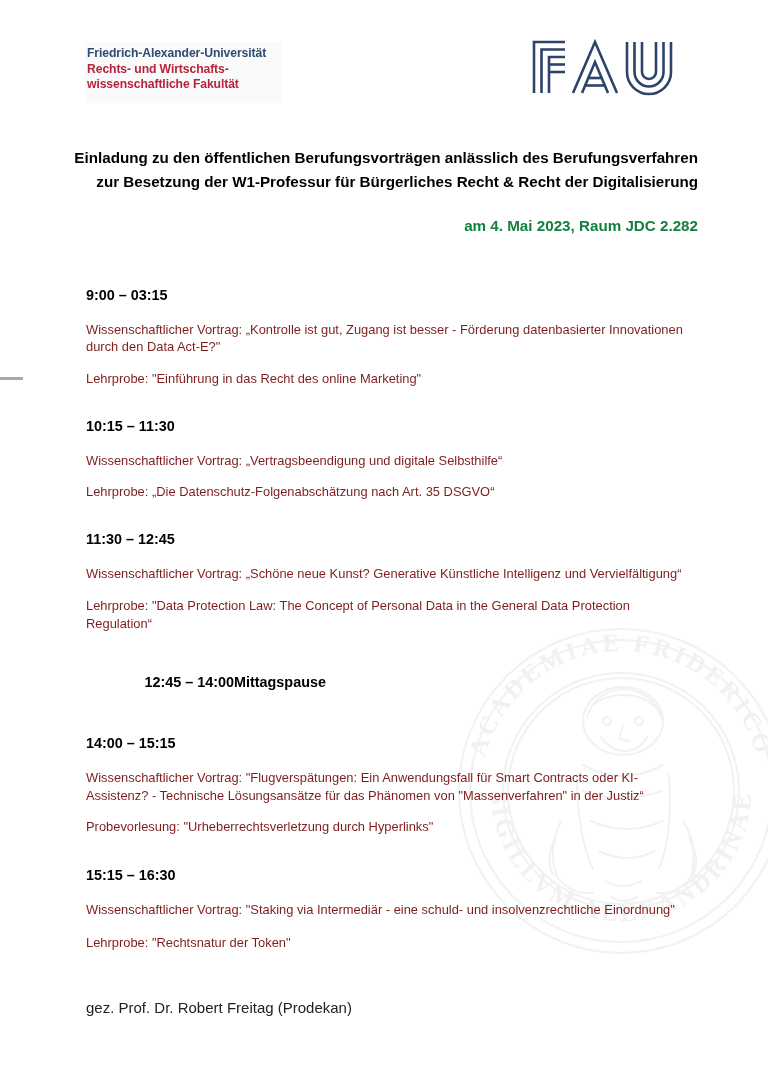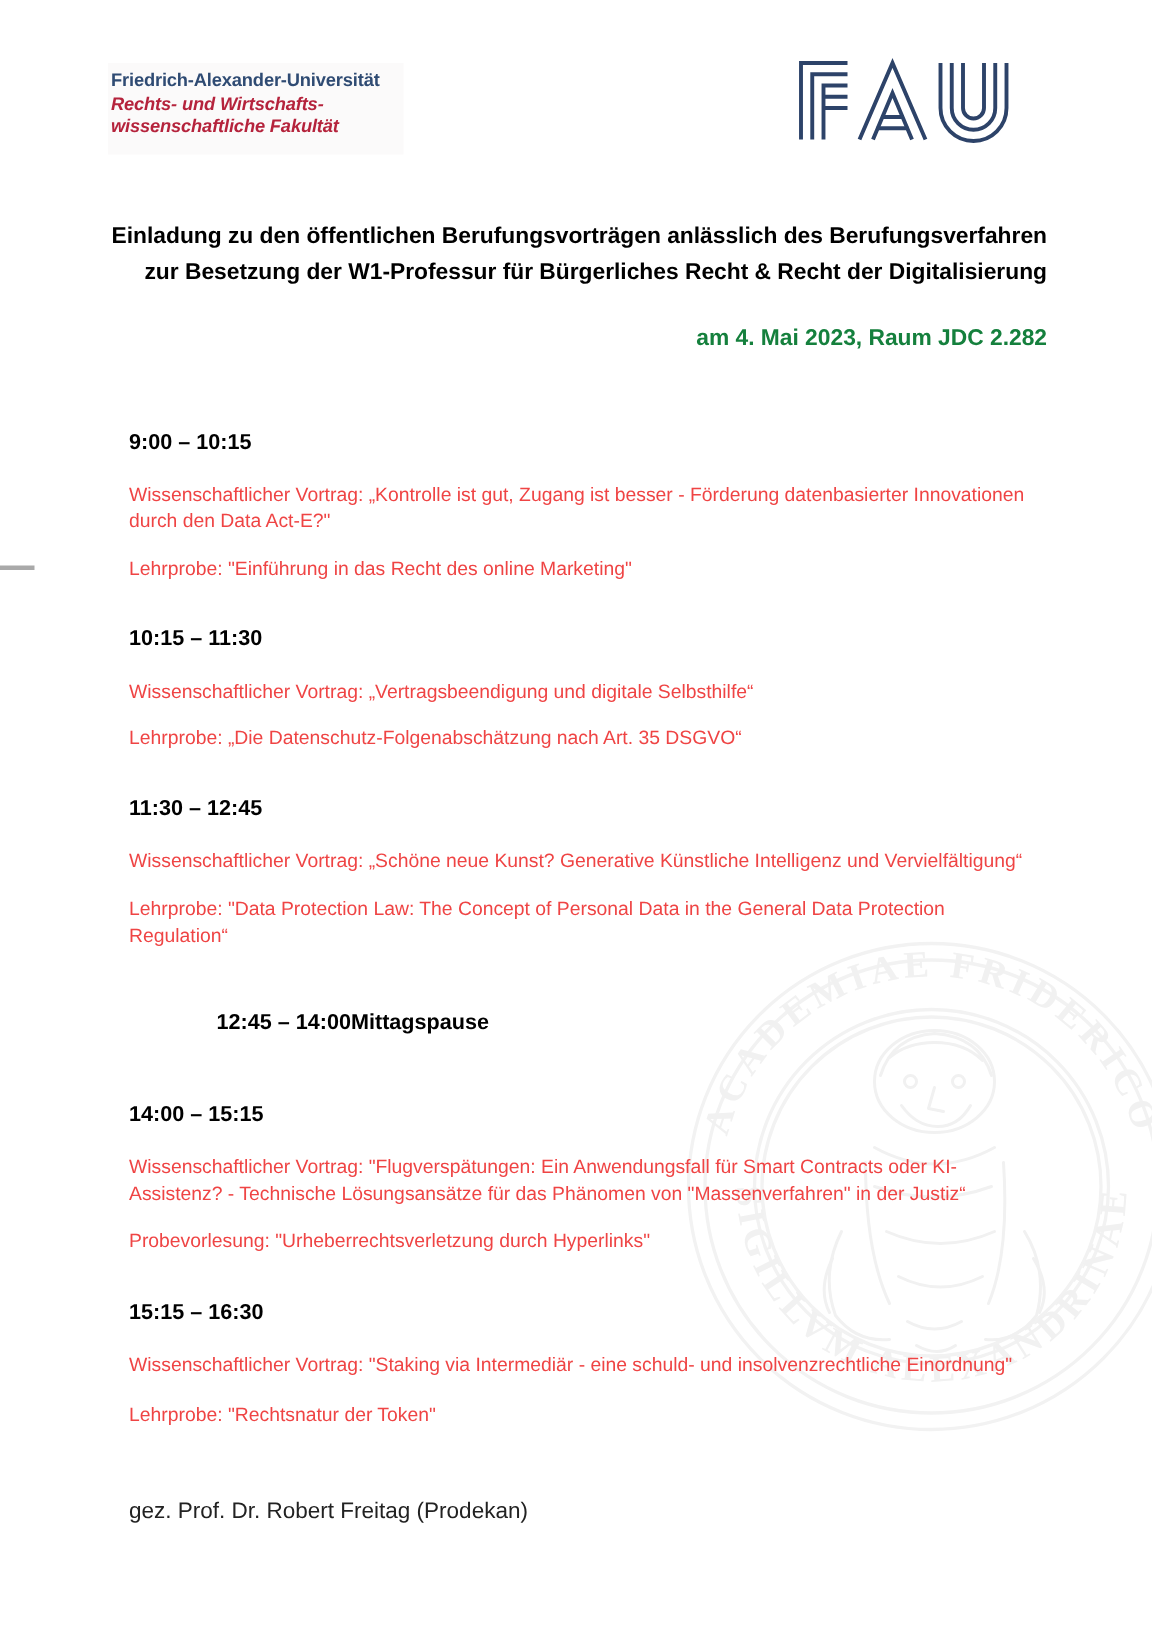--- a/index.html
+++ b/index.html
@@ -50,34 +50,34 @@
   
   .header {
     position: absolute;
     left: 0; top: 0;
     width: 768px;
     height: 120px;
     z-index: 2;
   }
   .logo-block {
     position: absolute;
-    left: 72px;
+    left: 85px;
     top: 42px;
     padding: 4px 16px 10px 2px;
     background: #fbfafa;
   }
   .logo-line {
     font-size: 12.2px;
     font-weight: bold;
     line-height: 15.6px;
     letter-spacing: -0.1px;
     white-space: nowrap;
   }
   .logo-line.navy { color: #2f4b73; }
-  .logo-line.red  { color: #b5233c; font-style: italic; }
+  .logo-line.red  { color: #b5233c; }
 
   .fau-logo {
     position: absolute;
     left: 521px;
     top: 36px;
     width: 165px;
     height: 62px;
   }
   .fau-logo svg { display: block; width: 100%; height: 100%; }
 
@@ -125,21 +125,21 @@
   .slot-label {
     display: inline-block;
     margin-left: 0;
     padding-left: 0;
   }
   .slot-head.with-label .slot-time { width: 148px; }
 
   .entry {
     font-size: 12.9px;
     line-height: 17.4px;
-    color: #ef4444;
+    color: #7f1d1d;
     margin-top: 16px;
   }
   .entry + .entry { margin-top: 14px; }
 
   
   .slot.s1 { margin-top: 0; }
   .slot.s1 .entry:first-of-type { margin-top: 19px; }
   .slot.s2 { margin-top: 30px; }
   .slot.s2 .entry:first-of-type { margin-top: 19px; }
   .slot.s2 .entry + .entry { margin-top: 13px; }
@@ -246,21 +246,21 @@
 
   <div class="title-block">
     <div class="title-main">Einladung zu den öffentlichen Berufungsvorträgen anlässlich des Berufungsverfahren zur Besetzung der W1-Professur für Bürgerliches Recht &amp; Recht der Digitalisierung</div>
     <div class="title-sub">am 4. Mai 2023, Raum JDC 2.282</div>
   </div>
 
   <div class="schedule">
 
     <div class="slot s1">
       <div class="slot-head">
-        <span class="slot-time">9:00 – 10:15</span>
+        <span class="slot-time">9:00 – 03:15</span>
       </div>
       <div class="entry">Wissenschaftlicher Vortrag: „Kontrolle ist gut, Zugang ist besser - Förderung datenbasierter Innovationen durch den Data Act-E?"</div>
       <div class="entry">Lehrprobe: "Einführung in das Recht des online Marketing"</div>
     </div>
 
     <div class="slot s2">
       <div class="slot-head">
         <span class="slot-time">10:15 – 11:30</span>
       </div>
       <div class="entry">Wissenschaftlicher Vortrag: „Vertragsbeendigung und digitale Selbsthilfe“</div>

